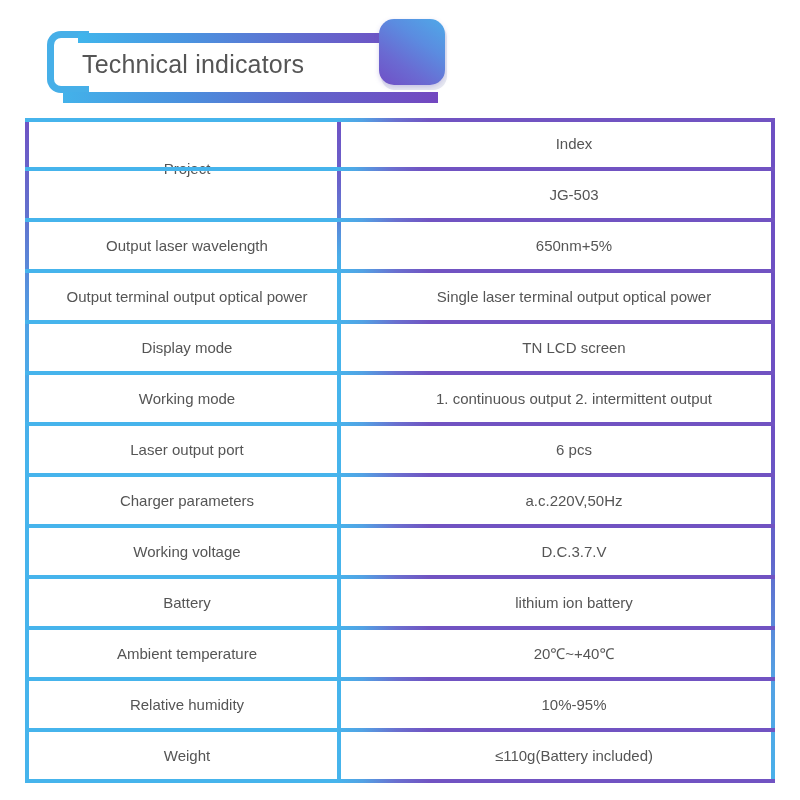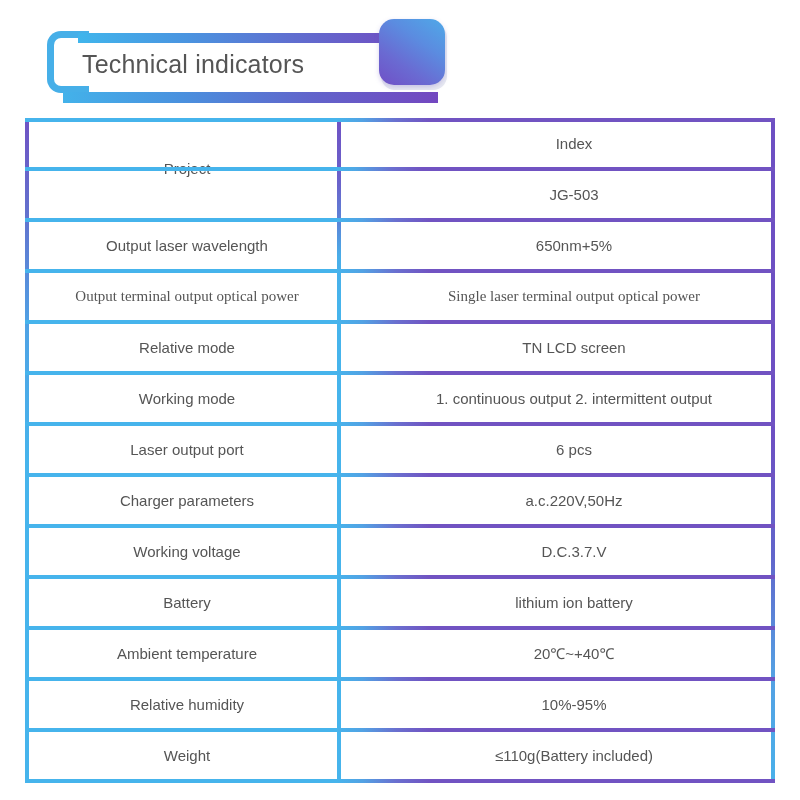--- a/index.html
+++ b/index.html
@@ -187,26 +187,26 @@
           <td class="label" rowspan="2">Project</td>
           <td class="value">Index</td>
         </tr>
         <tr style="height: 51px;">
           <td class="value">JG-503</td>
         </tr>
         <tr style="height: 51px;">
           <td class="label">Output laser wavelength</td>
           <td class="value">650nm+5%</td>
         </tr>
-        <tr style="height: 51px; font-family: Liberation Serif, serif;">
+        <tr style="height: 51px;">
           <td class="label wrap">Output terminal output optical power</td>
           <td class="value wrap">Single laser terminal output optical power</td>
         </tr>
         <tr style="height: 51px;">
-          <td class="label">Relative mode</td>
+          <td class="label">Display mode</td>
           <td class="value">TN LCD screen</td>
         </tr>
         <tr style="height: 51px;">
           <td class="label wrap">Working mode</td>
           <td class="value wrap">1. continuous output 2. intermittent output</td>
         </tr>
         <tr style="height: 51px; margin-left: 8px;">
           <td class="label">Laser output port</td>
           <td class="value">6 pcs</td>
         </tr>

